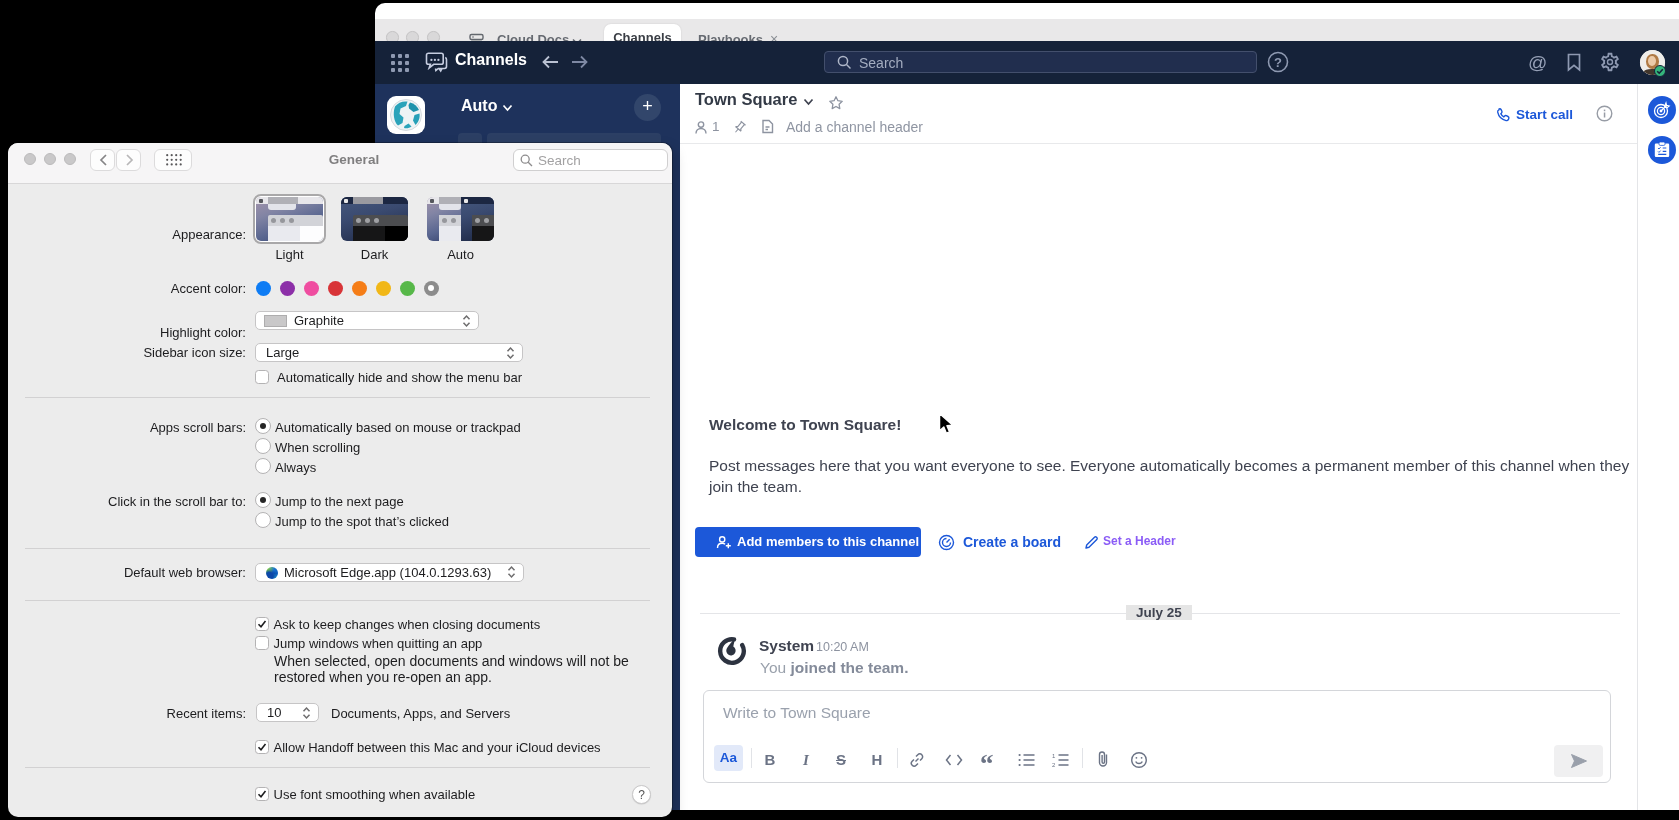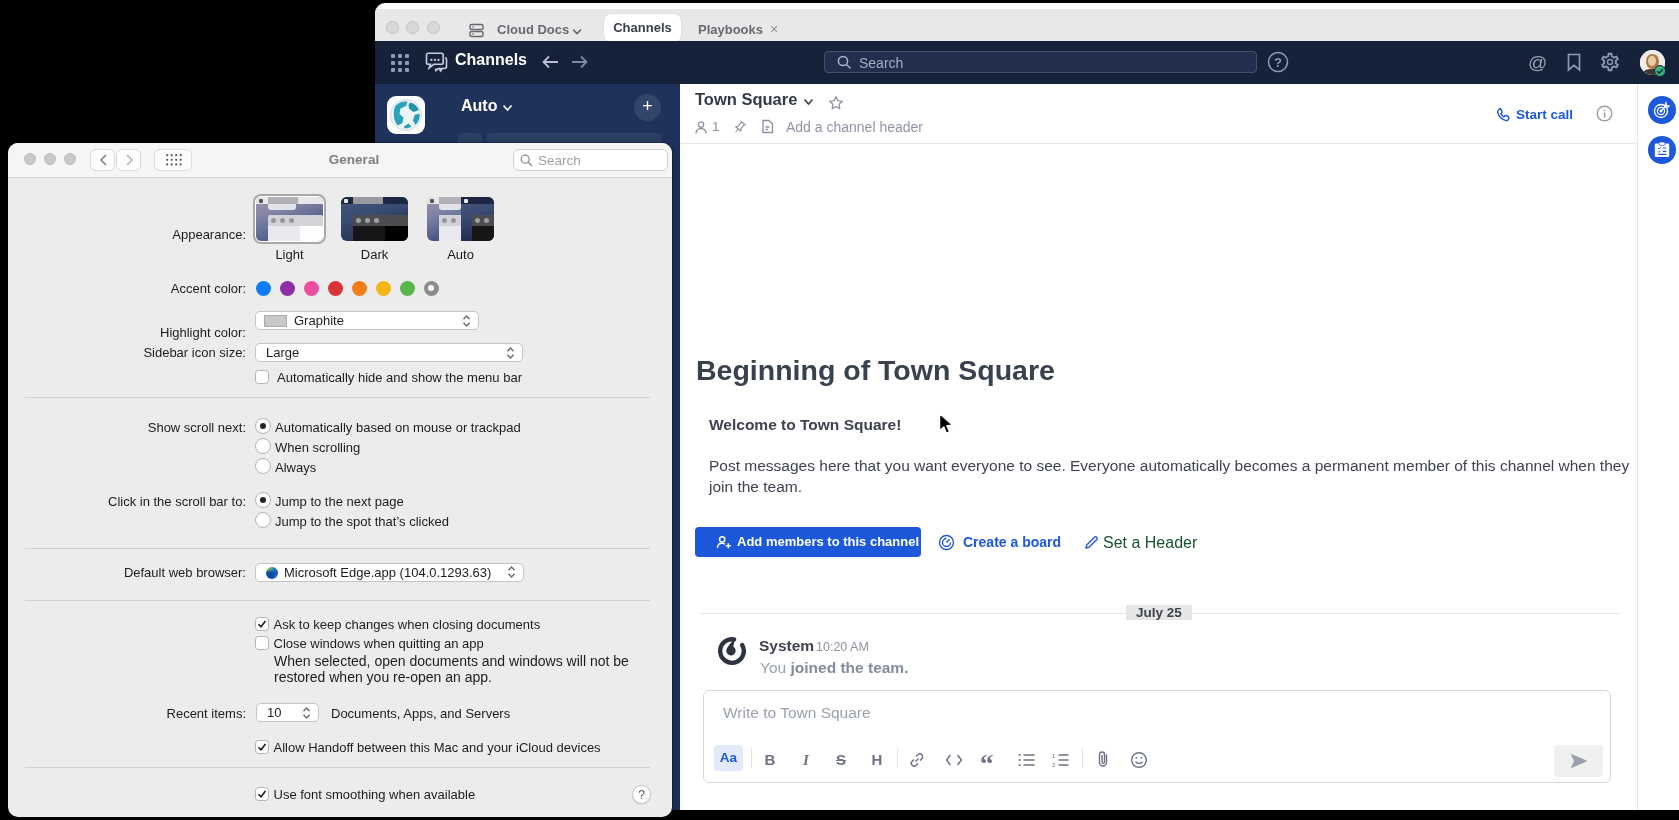--- a/index.html
+++ b/index.html
@@ -1,27 +1,27 @@
 <!DOCTYPE html>
 <html><head>
 <meta charset="utf-8">
 <style>
 *{margin:0;padding:0;box-sizing:border-box}
 html,body{width:1679px;height:820px;overflow:hidden;background:#000;font-family:"Liberation Sans",sans-serif}
 .abs{position:absolute}
 .tbtn{position:absolute;top:666px;width:20px;height:20px;text-align:center;line-height:20px;color:#6b7385}
 #mm{position:absolute;left:375px;top:3px;width:1304px;height:807px;border-top-left-radius:10px;overflow:hidden;background:#fff}
-.tabbar{position:absolute;left:0;top:6px;width:100%;height:38px;background:#e9e8e9}
+.tabbar{position:absolute;left:0;top:16px;width:100%;height:38px;background:#e9e8e9}
 .tl{position:absolute;width:12.5px;height:12.5px;border-radius:50%;background:#d9d8d9;border:1.5px solid #c4c3c4;top:12px}
 .ghead{position:absolute;left:0;top:38px;width:100%;height:43px;background:#152239}
 .sidebar{position:absolute;left:0;top:81px;width:305px;height:726px;background:#1e325c}
 .center{position:absolute;left:305px;top:81px;width:957px;height:726px;background:#fff}
 .rail{position:absolute;left:1262px;top:81px;width:42px;height:726px;background:#fff;border-left:1px solid #e4e5e8}
 #prefs{position:absolute;left:8px;top:143px;width:664px;height:674px;border-radius:10px;background:#ececec;box-shadow:0 0 0 1px rgba(0,0,0,.28),2px 6px 14px rgba(0,0,0,.22)}
-.ptitle{position:absolute;left:0;top:0;width:100%;height:35px;background:#f6f5f6;border-bottom:1px solid #d8d7d8;border-radius:10px 10px 0 0}
+.ptitle{position:absolute;left:0;top:0;width:100%;height:41px;background:#f6f5f6;border-bottom:1px solid #d8d7d8;border-radius:10px 10px 0 0}
 .plight{position:absolute;width:12px;height:12px;border-radius:50%;background:#c9c8c9;border:1px solid #bbbabb;top:10px}
 .pbtn{position:absolute;top:6px;height:22px;background:#fdfdfd;border:1px solid #dcdbdc;border-radius:6px}
 .plabel{position:absolute;font-size:13px;color:#1d1d1f;text-align:right;white-space:nowrap}
 .pctl{position:absolute;font-size:13px;color:#1d1d1f;white-space:nowrap}
 .dd{position:absolute;background:#fff;border:1px solid #c6c5c6;border-radius:5px;font-size:13px;color:#1d1d1f}
 .sep{position:absolute;left:17px;width:625px;height:1px;background:#d2d1d2}
 .cb{position:absolute;width:14px;height:14px;background:#fff;border:1px solid #b4b3b4;border-radius:3.5px}
 .rd{position:absolute;width:16px;height:16px;background:#fff;border:1px solid #b4b3b4;border-radius:50%}
 .dot{position:absolute;width:15px;height:15px;border-radius:50%}
 .chev{position:absolute;right:6px;top:50%;transform:translateY(-50%);width:11px;height:14px}
@@ -167,21 +167,20 @@
     <svg width="15" height="15" viewBox="0 0 15 15" style="position:absolute;left:816px;top:23px">
         <path d="M3.2 1.8 c0.8-0.3 1.5 0 1.9 0.8 l0.8 1.7 c0.3 0.7 0.1 1.3-0.5 1.9 l-0.6 0.6 c0.6 1.3 1.7 2.4 3 3 l0.6-0.6 c0.6-0.6 1.2-0.8 1.9-0.5 l1.7 0.8 c0.8 0.4 1.1 1.1 0.8 1.9 l-0.4 1 c-0.4 0.9-1.3 1.4-2.3 1.2 -4.2-0.9-7.5-4.2-8.4-8.4 -0.2-1 0.3-1.9 1.2-2.3 z" fill="none" stroke="#1c58d9" stroke-width="1.4"></path>
       </svg>
     <div class="abs" style="left:836px;top:22.5px;font-size:13.5px;font-weight:600;color:#1c58d9">Start call</div>
     <svg width="17" height="17" viewBox="0 0 17 17" style="position:absolute;left:916px;top:21px">
         <circle cx="8.5" cy="8.5" r="7.3" stroke="#979ca5" stroke-width="1.4" fill="none"></circle>
         <rect x="7.8" y="7.5" width="1.5" height="5" fill="#979ca5"></rect>
         <rect x="7.8" y="4.6" width="1.5" height="1.6" fill="#979ca5"></rect>
       </svg>
     <div class="abs" style="left:0;top:59px;width:100%;height:1px;background:#e8e9eb"></div>
-    <div class="abs" style="left:16px;top:270px;font-size:28.5px;font-weight:700;color:#39414e">Beginning of Town Square</div>
     <div class="abs" style="left:29px;top:332px;font-size:15.5px;font-weight:700;color:#3f4350">Welcome to Town Square!</div>
     <div class="abs" style="left:15px;top:443px;width:226px;height:30px;background:#1c58d9;border-radius:4px;color:#fff;font-size:13px;font-weight:600;line-height:30px">
       <svg width="16" height="15" viewBox="0 0 16 15" style="position:absolute;left:21px;top:8px">
           <g fill="none" stroke="#fff" stroke-width="1.4">
             <circle cx="6.2" cy="4.4" r="2.6"></circle>
             <path d="M1.5 13 c0-2.9 2-4.7 4.7-4.7 1.1 0 2.1 0.3 2.9 0.9"></path>
             <path d="M12.3 8.3 v5 M9.8 10.8 h5"></path>
           </g>
         </svg>
       <span style="position:absolute;left:42px;white-space:nowrap">Add members to this channel</span>
@@ -192,21 +191,21 @@
         <g fill="none" stroke="#1c58d9" stroke-width="1.4">
           <circle cx="8.5" cy="8.5" r="7"></circle>
           <path d="M8.5 4.5 a4 4 0 1 0 4 4"></path>
           <path d="M8.5 8.5 l3.2-3.2"></path>
         </g>
       </svg>
     <div class="abs" style="left:283px;top:450px;font-size:14px;font-weight:600;color:#1c58d9">Create a board</div>
     <svg width="15" height="15" viewBox="0 0 15 15" style="position:absolute;left:404px;top:451px">
         <path d="M2 13 l0.7-3 L10.5 2.2 a1.4 1.4 0 0 1 2 0 l0.3 0.3 a1.4 1.4 0 0 1 0 2 L5 12.3 z" fill="none" stroke="#1c58d9" stroke-width="1.4" stroke-linejoin="round"></path>
       </svg>
-    <div class="abs" style="left:423px;top:450px;font-size:16px;font-weight:400;color:#14532d">Set a Header</div>
+    <div class="abs" style="left:423px;top:450px;font-size:12px;font-weight:700;color:#8b5cf6">Set a Header</div>
 
     <div class="abs" style="left:20px;top:529px;width:920px;height:1px;background:#e4e5e8"></div>
     <div class="abs" style="left:446px;top:521px;background:#e5e5e5;padding:0 10px;font-size:13.5px;font-weight:700;color:#3f4350">July 25</div>
 
     <svg width="32" height="32" viewBox="0 0 32 32" style="position:absolute;left:36px;top:550px">
       <path fill="none" stroke="#2d3340" stroke-width="4.4" stroke-linecap="round" d="M26.2 11.1 A11.8 11.8 0 1 1 18.05 5.38"></path>
       <path fill="#2d3340" d="M19.9 3.2 C18.4 7.5 17.8 9.6 17.4 12.1 L17.3 12.6 A4.7 4.7 0 1 1 10.9 14.3 C12.6 11.2 16.6 6.7 19.9 3.2 Z"></path>
     </svg>
     <div class="abs" style="left:79px;top:553px;font-size:15.5px;font-weight:700;color:#3f4350">System</div>
     <div class="abs" style="left:136px;top:556px;font-size:12.5px;color:#8d93a0">10:20 AM</div>
@@ -422,21 +421,21 @@
       <div class="abs" style="left:10px;top:1px;font-size:13px">Large</div>
       <svg class="chev" viewBox="0 0 11 14">
           <path d="M2.5 5.2 L5.5 2 L8.5 5.2" stroke="#6e6d6e" stroke-width="1.5" fill="none"></path>
           <path d="M2.5 8.8 L5.5 12 L8.5 8.8" stroke="#6e6d6e" stroke-width="1.5" fill="none"></path>
         </svg>
     </div>
     <div class="cb" style="left:247px;top:227px"></div>
     <div class="pctl" style="left:269px;top:227px">Automatically hide and show the menu bar</div>
     <div class="sep" style="top:254px"></div>
 
-    <div class="plabel" style="right:426px;top:276.5px">Show scroll next:</div>
+    <div class="plabel" style="right:426px;top:276.5px">Apps scroll bars:</div>
     <div class="rd" style="left:247px;top:275px">
         <div class="abs" style="left:4px;top:4px;width:6px;height:6px;border-radius:50%;background:#262626"></div>
       </div>
     <div class="pctl" style="left:267px;top:276.5px">Automatically based on mouse or trackpad</div>
     <div class="rd" style="left:247px;top:295.4px"></div>
     <div class="pctl" style="left:267px;top:297px">When scrolling</div>
     <div class="rd" style="left:247px;top:315.4px"></div>
     <div class="pctl" style="left:267px;top:317px">Always</div>
 
     <div class="plabel" style="right:426px;top:350.5px">Click in the scroll bar to:</div>
@@ -459,21 +458,21 @@
     </div>
     <div class="sep" style="top:457px"></div>
 
     <div class="cb" style="left:246.5px;top:474px">
         <svg width="12" height="12" viewBox="0 0 12 12" style="position:absolute;left:0;top:0">
           <path d="M2.5 6.2 L5 8.8 L9.5 3" stroke="#1d1d1f" stroke-width="1.6" fill="none"></path>
         </svg>
       </div>
     <div class="pctl" style="left:265.5px;top:474px">Ask to keep changes when closing documents</div>
     <div class="cb" style="left:246.5px;top:493px"></div>
-    <div class="pctl" style="left:265.5px;top:493px">Close windows when quitting an app</div>
+    <div class="pctl" style="left:265.5px;top:493px">Jump windows when quitting an app</div>
     <div class="pctl" style="left:266px;top:511px;font-size:14px;line-height:15.5px;white-space:normal;width:360px">When selected, open documents and windows will not be restored when you re-open an app.</div>
 
     <div class="plabel" style="right:426px;top:562.5px">Recent items:</div>
     <div class="dd" style="left:248px;top:560px;width:63px;height:19px">
       <div class="abs" style="left:10px;top:1px;font-size:13px">10</div>
       <svg class="chev" viewBox="0 0 11 14">
           <path d="M2.5 5.2 L5.5 2 L8.5 5.2" stroke="#6e6d6e" stroke-width="1.5" fill="none"></path>
           <path d="M2.5 8.8 L5.5 12 L8.5 8.8" stroke="#6e6d6e" stroke-width="1.5" fill="none"></path>
         </svg>
     </div>

